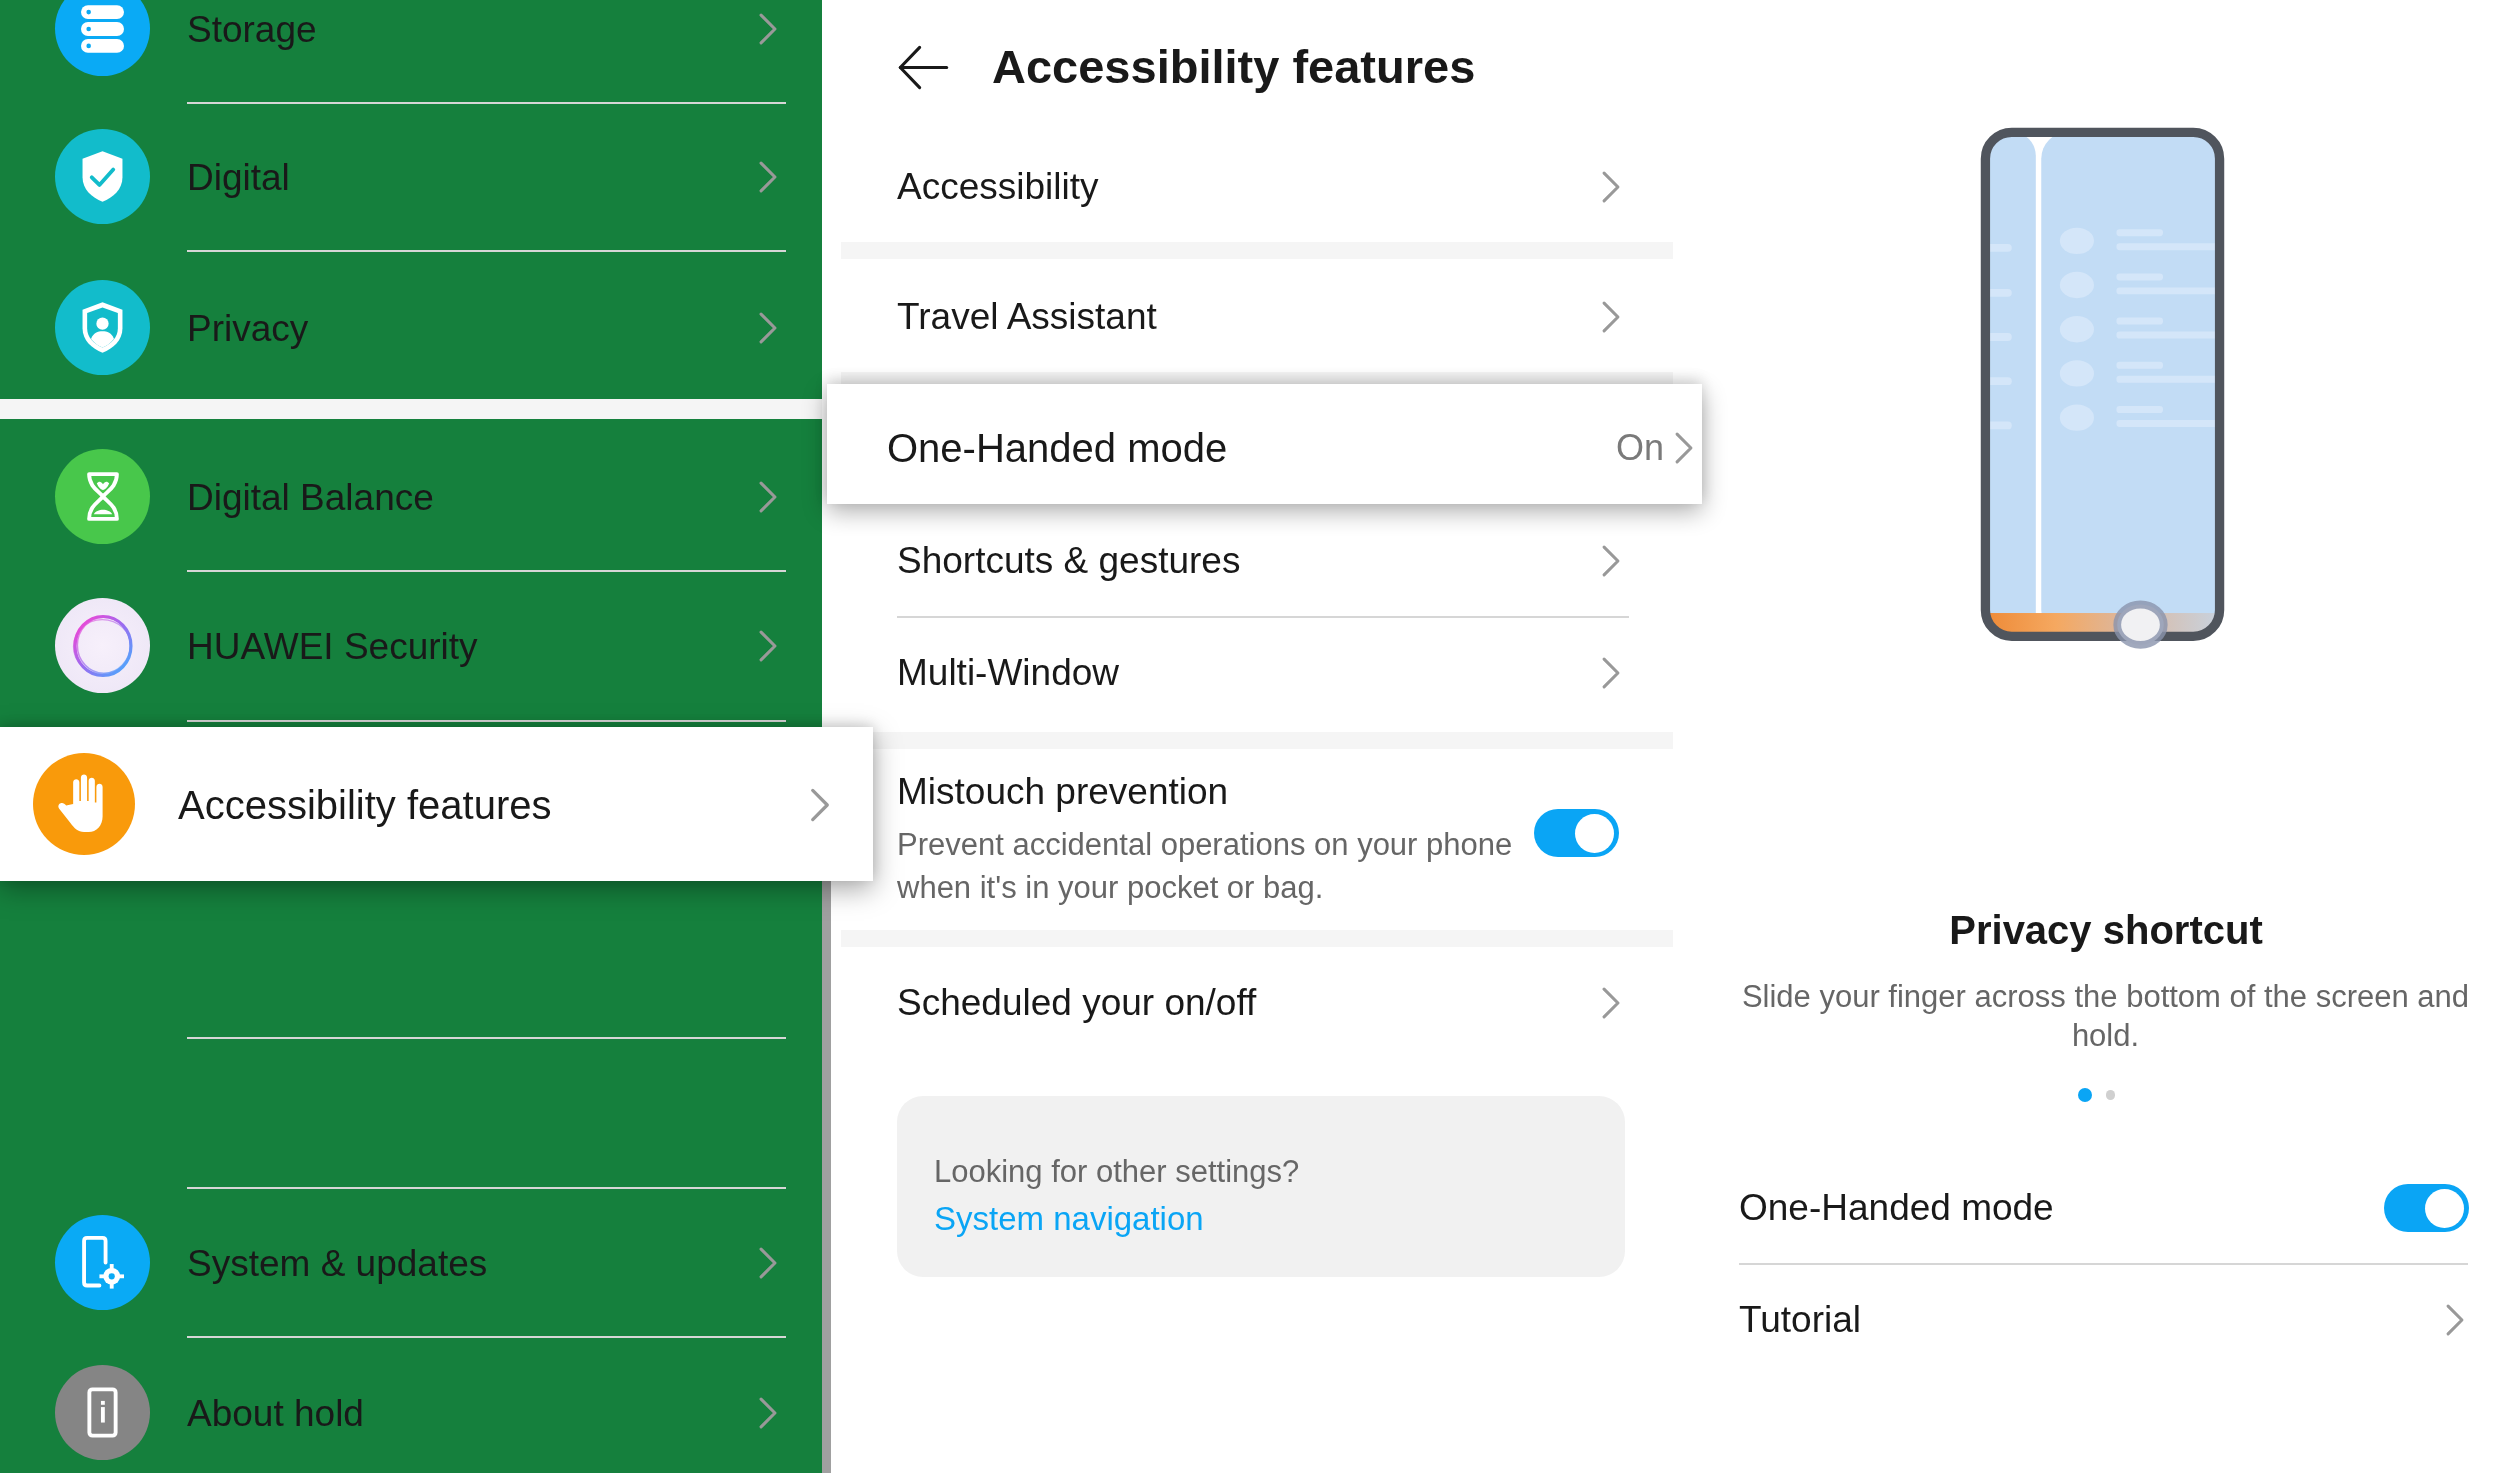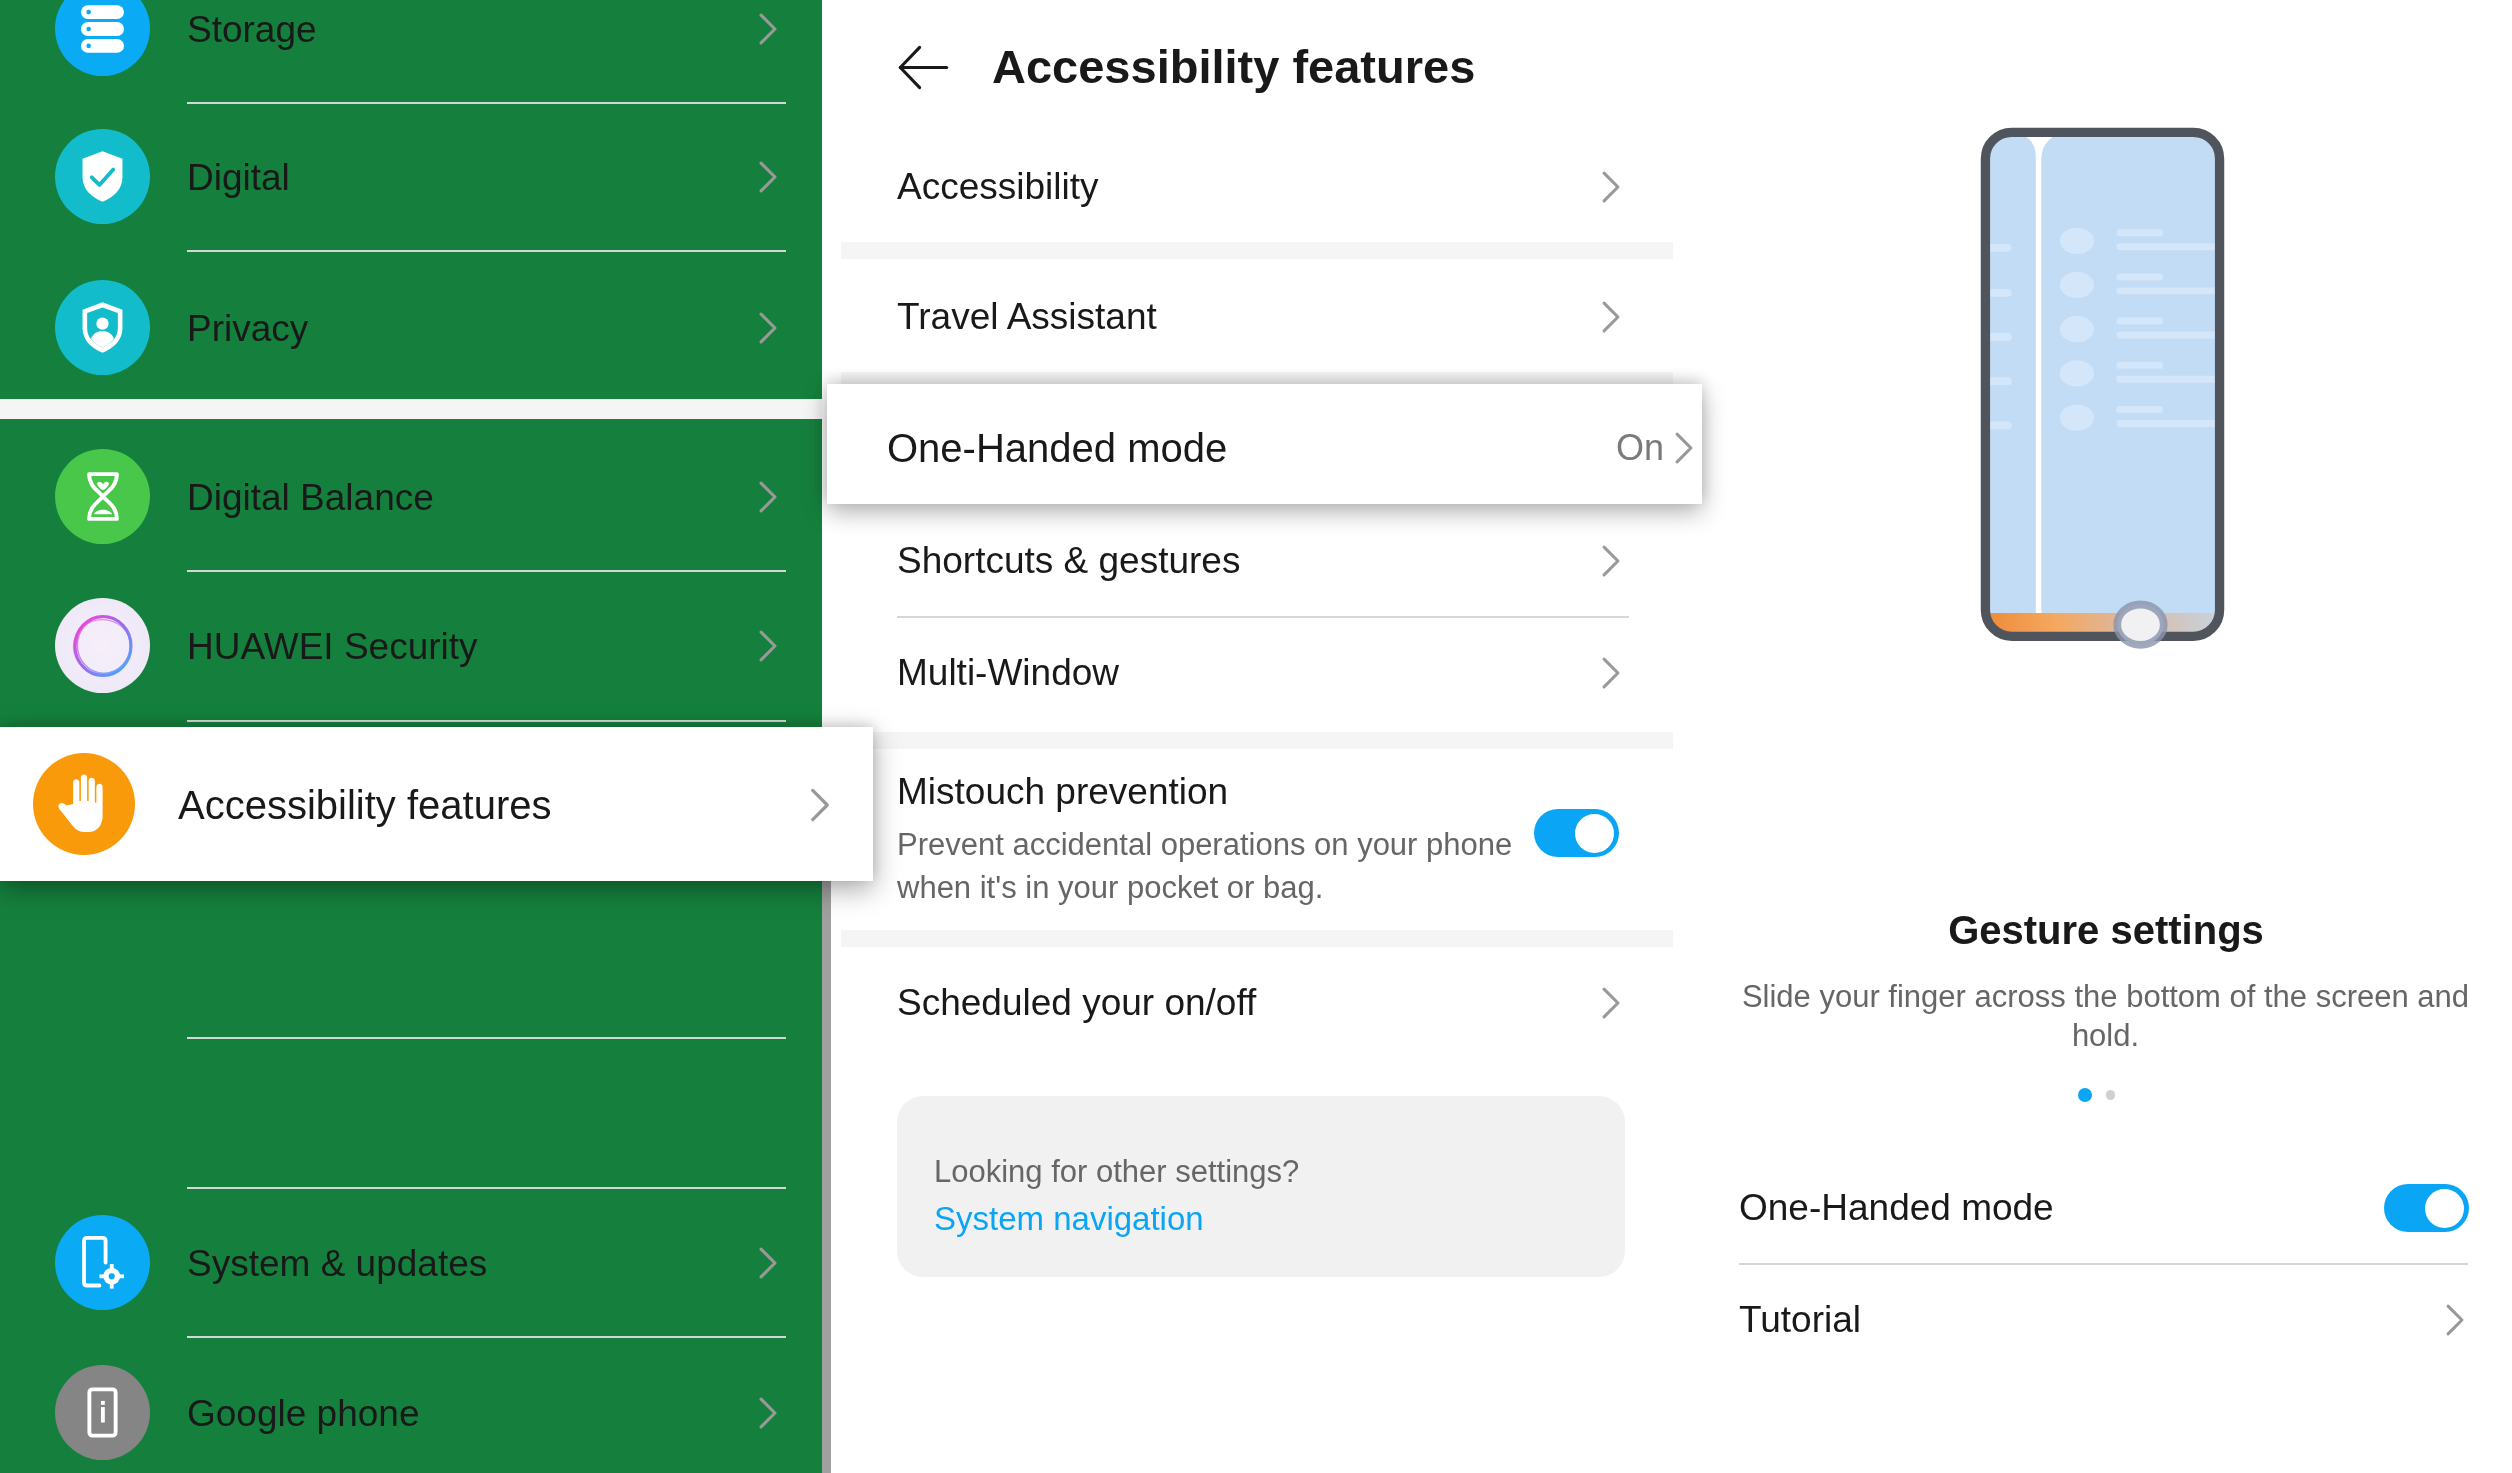--- a/index.html
+++ b/index.html
@@ -215,21 +215,21 @@
   <div class="ldiv" style="top:1336px"></div>
 
   <div class="lrow" style="top:1339px">
     <div class="icon" style="top:26px;background:#858585">
       <svg width="31" height="51" viewBox="0 0 40 66">
           <rect x="3" y="3" width="34" height="60" rx="4" fill="none" stroke="#fff" stroke-width="5"></rect>
           <rect x="18" y="26" width="5" height="20" fill="#fff"></rect>
           <rect x="18" y="18" width="5" height="5" fill="#fff"></rect>
         </svg>
     </div>
-    <span class="label" style="top:74px">Google phone</span>
+    <span class="label" style="top:74px">About hold</span>
     <svg class="chev" style="top:74px" viewBox="0 0 26 42">
         <polyline points="4,3 22,21 4,39" fill="none" stroke="#999" stroke-width="4" stroke-linecap="round" stroke-linejoin="round"></polyline>
       </svg>
   </div>
 </div>
 
 <div class="highlight-left">
   <div class="icon">
     <svg width="56" height="62" viewBox="0 0 72 80">
         <path d="M22 40 V12 C22 9 24 8 26 8 C28 8 30 9 30 12 V36 H32 V6 C32 3 34 2 36 2 C38 2 40 3 40 6 V36 H42 V10 C42 7 44 6 46 6 C48 6 50 7 50 10 V38 H52 V18 C52 15 54 14 56 14 C58 14 60 15 60 18 V56 C60 68 52 76 42 76 H36 C28 76 24 72 18 64 L4 46 C2 43 3 40 6 39 C8 38 11 39 13 42 Z" fill="#fff"></path>
@@ -351,21 +351,21 @@
       <ellipse cx="130" cy="380" rx="22" ry="17"></ellipse>
         <rect x="181" y="365" width="60" height="9" rx="4"></rect>
         <rect x="181" y="383" width="140" height="9" rx="4"></rect>
     </g>
     <rect x="12" y="632" width="302" height="30" fill="url(#barg)"></rect>
   </g>
   <rect x="12" y="12" width="302" height="650" rx="34" fill="none" stroke="#50555d" stroke-width="12"></rect>
   <ellipse cx="212" cy="647" rx="30" ry="26" fill="#f1f1f3" stroke="#8a94ad" stroke-width="10" stroke-opacity="0.8"></ellipse>
 </svg>
 
-<div class="gesture-title">Gesture settings</div>
+<div class="gesture-title">Privacy shortcut</div>
 <div class="gesture-desc">Slide your finger across the bottom of the screen and hold.</div>
 <div class="dots">
   <span class="dot active"></span>
   <span class="dot inactive"></span>
 </div>
 
 <div class="rrow" style="top:1208px">
   <span class="label">One-Handed mode</span>
 </div>
 <div class="toggle" style="left:2384px;top:1184px">

